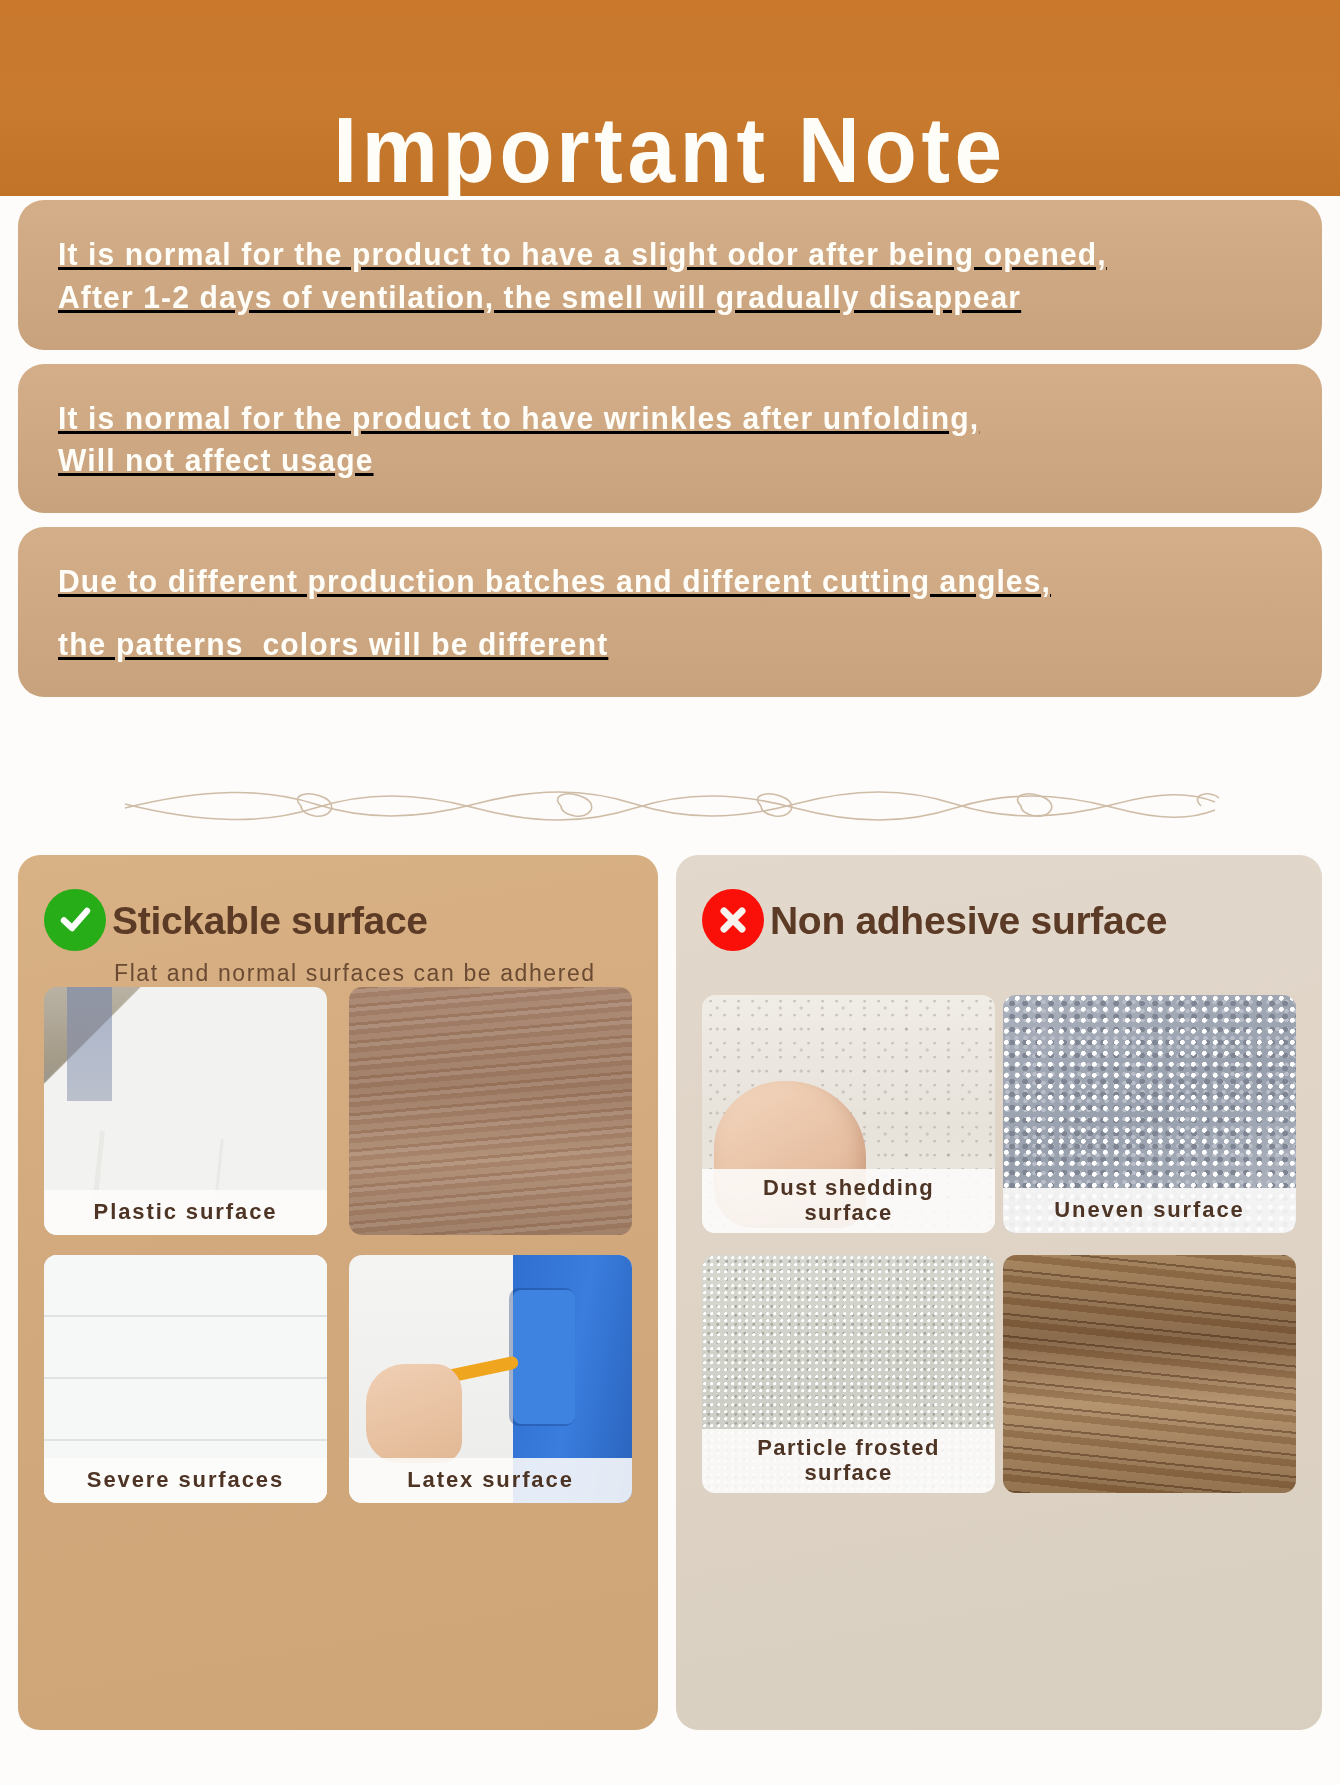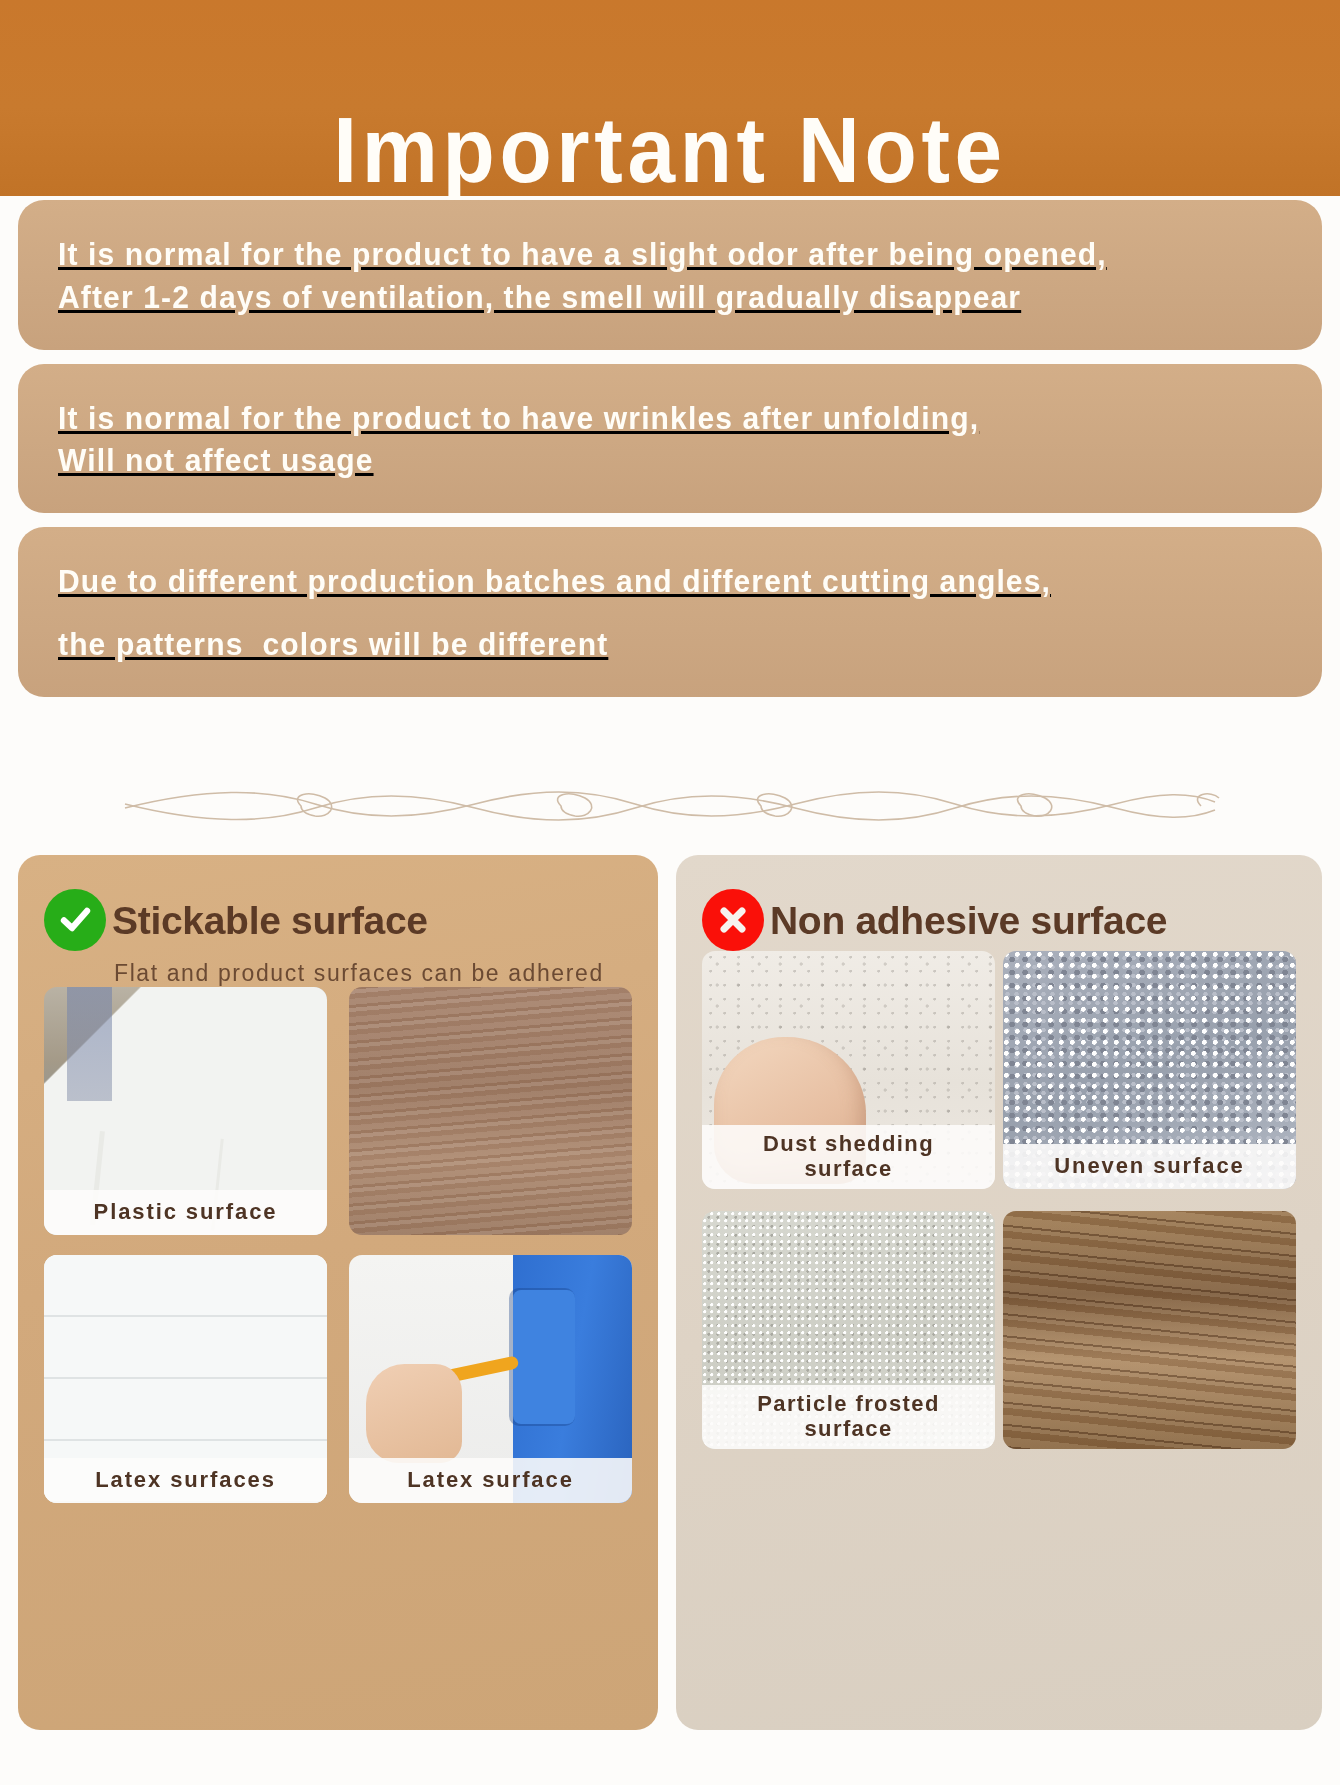--- a/index.html
+++ b/index.html
@@ -79,21 +79,21 @@
   .panel-sub {
     font-size: 23px; color: #6b4a33; letter-spacing: 1.6px;
     margin: 9px 0 0 70px;
   }
 
   
   .grid {
     display: grid; grid-template-columns: 1fr 1fr;
     gap: 20px 22px; 
   }
-  .grid-bad { gap: 22px 8px; }
+  .grid-bad { margin-top: 44px; gap: 22px 8px; }
   .tile {
     position: relative; border-radius: 13px; overflow: hidden;
     height: 248px;
   }
   .tile-bad { height: 238px; }
   .tile-art { position: absolute; inset: 0; }
   .caption {
     position: absolute; left: 0; right: 0; bottom: 0;
     background: rgba(253,252,250,0.88);
     padding: 9px 4px 10px 4px;
@@ -232,36 +232,36 @@
 
     <div class="panel panel-good">
       <div class="panel-head">
         <div class="badge badge-check">
           <svg width="38" height="38" viewBox="0 0 38 38">
             <path d="M8 19.5 L16 27 L31 10" fill="none" stroke="#ffffff" stroke-width="6.4" stroke-linecap="round" stroke-linejoin="round"></path>
           </svg>
         </div>
         <div class="panel-title">Stickable surface</div>
       </div>
-      <div class="panel-sub">Flat and product surfaces can be adhered</div>
+      <div class="panel-sub">Flat and normal surfaces can be adhered</div>
 
       <div class="grid">
 
         <div class="tile">
           <div class="tile-art art-plastic"></div>
           <div class="caption">Plastic surface</div>
         </div>
 
         <div class="tile">
           <div class="tile-art art-wood"></div>
         </div>
 
         <div class="tile">
           <div class="tile-art art-tile"></div>
-          <div class="caption">Latex surfaces</div>
+          <div class="caption">Severe surfaces</div>
         </div>
 
         <div class="tile">
           <div class="tile-art art-latex">
             <div class="blue"></div>
             <div class="roller"></div>
             <div class="handle"></div>
             <div class="hand"></div>
           </div>
           <div class="caption">Latex surface</div>

